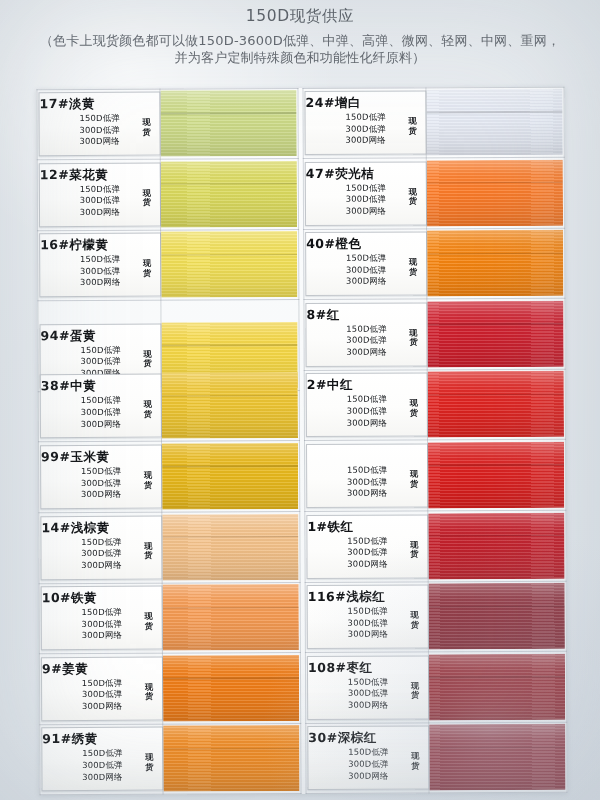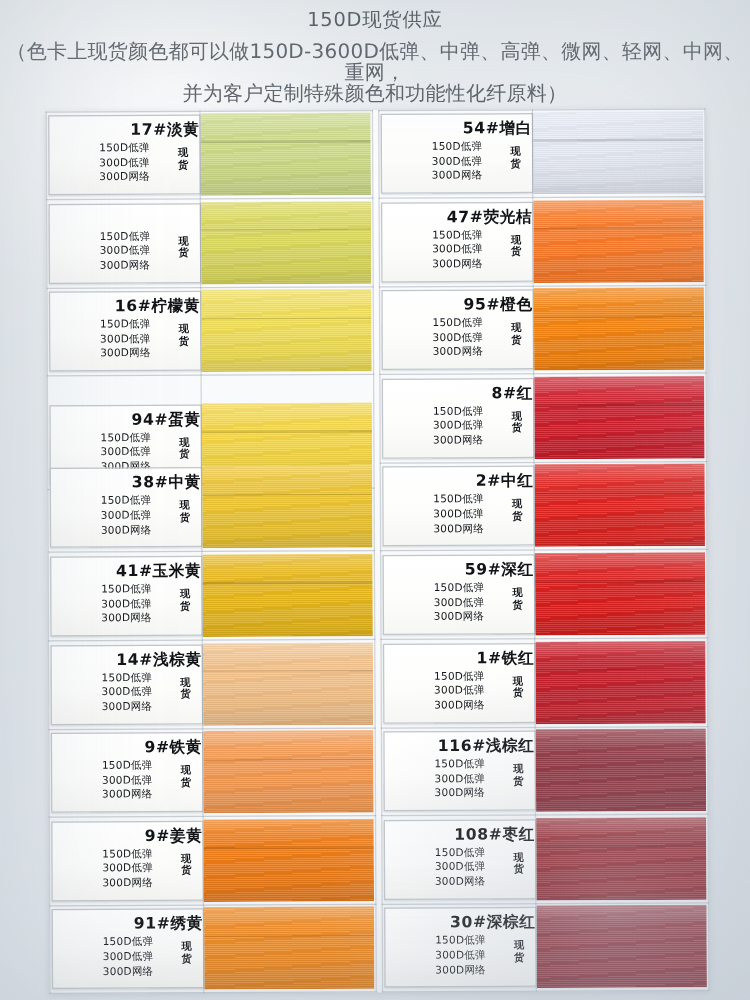--- a/index.html
+++ b/index.html
@@ -17,42 +17,42 @@
     pointer-events:none;}
   .light-br{position:absolute;right:-120px;bottom:-140px;width:460px;height:420px;
     background:radial-gradient(ellipse at center,rgba(190,200,212,.38),rgba(190,200,212,0) 70%);
     pointer-events:none;}
   .vignette{position:absolute;inset:0;pointer-events:none;
     box-shadow:inset 0 0 130px rgba(150,162,176,.35);}
 
   
   .header{position:absolute;left:0;top:6px;width:600px;text-align:center;color:#5c6168;}
   .h-title{font-size:15.5px;letter-spacing:.6px;color:#53585f;}
-  .h-sub{font-size:16px;line-height:17px;margin-top:5px;color:#5e636a;letter-spacing:.2px;}
+  .h-sub{font-size:13px;line-height:17px;margin-top:5px;color:#5e636a;letter-spacing:.2px;}
 
   
   .card{position:absolute;left:38px;top:88px;width:528px;height:706px;
     transform:rotate(-0.25deg);}
   .card-paper{position:absolute;inset:0;
     background:linear-gradient(180deg,#fbfcfd 0%,#f7f9fa 50%,#f4f6f8 100%);
     box-shadow:0 1px 5px rgba(110,122,136,.22);}
 
   .col{position:absolute;top:0;width:262px;height:706px;}
   .col-left{left:0;}
   .col-right{left:266px;}
 
   .row{position:absolute;left:0;width:262px;height:70.6px;}
 
   
   .label{position:absolute;left:2px;top:3px;width:120px;height:62px;
     background:linear-gradient(180deg,#ffffff 0%,#fdfdfc 55%,#f6f6f4 100%);
     border:1px solid #c2c6cb;
     box-shadow:0 1px 1.5px rgba(120,130,142,.22);
     overflow:hidden;}
-  .lab-name{position:absolute;left:0;right:0;top:3px;text-align:right;
+  .lab-name{position:absolute;left:0;right:12px;top:3px;text-align:left;
     font-size:12.5px;font-weight:700;color:#111316;letter-spacing:.5px;
     white-space:nowrap;}
   .lab-specs{position:absolute;left:0;right:0;top:20px;text-align:center;
     font-size:8.4px;line-height:11.6px;font-weight:400;color:#15181c;
     letter-spacing:.2px;}
   .lab-stock{position:absolute;right:9px;top:25px;
     font-size:8.2px;line-height:9.6px;font-weight:700;color:#15181c;
     text-align:center;}
 
   
@@ -108,20 +108,21 @@
           <div class="swatch">
             <div class="body" style="background: rgb(207, 221, 138);"></div>
             <div class="threads"></div>
             <div class="seam"></div>
             <div class="sheen"></div>
           </div>
           <div class="rule-h" style="top: 70px;"></div>
         </div>
         <div class="row" style="top: 70.6px;">
           <div class="label">
+            <div class="lab-name">12#菜花黄</div>
             <div class="lab-specs">
               <div>150D低弹</div>
               <div>300D低弹</div>
               <div>300D网络</div>
             </div>
             <div class="lab-stock">
               <div>现</div>
               <div>货</div>
             </div>
           </div>
@@ -191,21 +192,21 @@
           <div class="swatch">
             <div class="body" style="background: rgb(237, 197, 50);"></div>
             <div class="threads"></div>
             <div class="seam"></div>
             <div class="sheen"></div>
           </div>
           <div class="rule-h" style="top: 70px;"></div>
         </div>
         <div class="row" style="top: 353px;">
           <div class="label">
-            <div class="lab-name">41#玉米黄</div>
+            <div class="lab-name">99#玉米黄</div>
             <div class="lab-specs">
               <div>150D低弹</div>
               <div>300D低弹</div>
               <div>300D网络</div>
             </div>
             <div class="lab-stock">
               <div>现</div>
               <div>货</div>
             </div>
           </div>
@@ -233,21 +234,21 @@
           <div class="swatch">
             <div class="body" style="background: rgb(243, 193, 137);"></div>
             <div class="threads"></div>
             <div class="seam"></div>
             <div class="sheen"></div>
           </div>
           <div class="rule-h" style="top: 70px;"></div>
         </div>
         <div class="row" style="top: 494.2px;">
           <div class="label">
-            <div class="lab-name">9#铁黄</div>
+            <div class="lab-name">10#铁黄</div>
             <div class="lab-specs">
               <div>150D低弹</div>
               <div>300D低弹</div>
               <div>300D网络</div>
             </div>
             <div class="lab-stock">
               <div>现</div>
               <div>货</div>
             </div>
           </div>
@@ -302,21 +303,21 @@
           <div class="rule-h" style="top: 70px;"></div>
         </div>
         <div class="rule-v" style="left: 0px;"></div>
         <div class="rule-v" style="left: 123px;"></div>
         <div class="rule-v" style="left: 261px;"></div>
         <div class="rule-h" style="top: 0px;"></div>
       </div>
     <div class="col col-right" id="col-1">
         <div class="row" style="top: 0px;">
           <div class="label">
-            <div class="lab-name">54#增白</div>
+            <div class="lab-name">24#增白</div>
             <div class="lab-specs">
               <div>150D低弹</div>
               <div>300D低弹</div>
               <div>300D网络</div>
             </div>
             <div class="lab-stock">
               <div>现</div>
               <div>货</div>
             </div>
           </div>
@@ -344,21 +345,21 @@
           <div class="swatch">
             <div class="body" style="background: rgb(252, 123, 40);"></div>
             <div class="threads"></div>
             <div class="seam"></div>
             <div class="sheen"></div>
           </div>
           <div class="rule-h" style="top: 70px;"></div>
         </div>
         <div class="row" style="top: 141.2px;">
           <div class="label">
-            <div class="lab-name">95#橙色</div>
+            <div class="lab-name">40#橙色</div>
             <div class="lab-specs">
               <div>150D低弹</div>
               <div>300D低弹</div>
               <div>300D网络</div>
             </div>
             <div class="lab-stock">
               <div>现</div>
               <div>货</div>
             </div>
           </div>
@@ -407,21 +408,20 @@
           <div class="swatch">
             <div class="body" style="background: rgb(224, 36, 33);"></div>
             <div class="threads"></div>
             <div class="seam"></div>
             <div class="sheen"></div>
           </div>
           <div class="rule-h" style="top: 70px;"></div>
         </div>
         <div class="row" style="top: 353px;">
           <div class="label">
-            <div class="lab-name">59#深红</div>
             <div class="lab-specs">
               <div>150D低弹</div>
               <div>300D低弹</div>
               <div>300D网络</div>
             </div>
             <div class="lab-stock">
               <div>现</div>
               <div>货</div>
             </div>
           </div>

